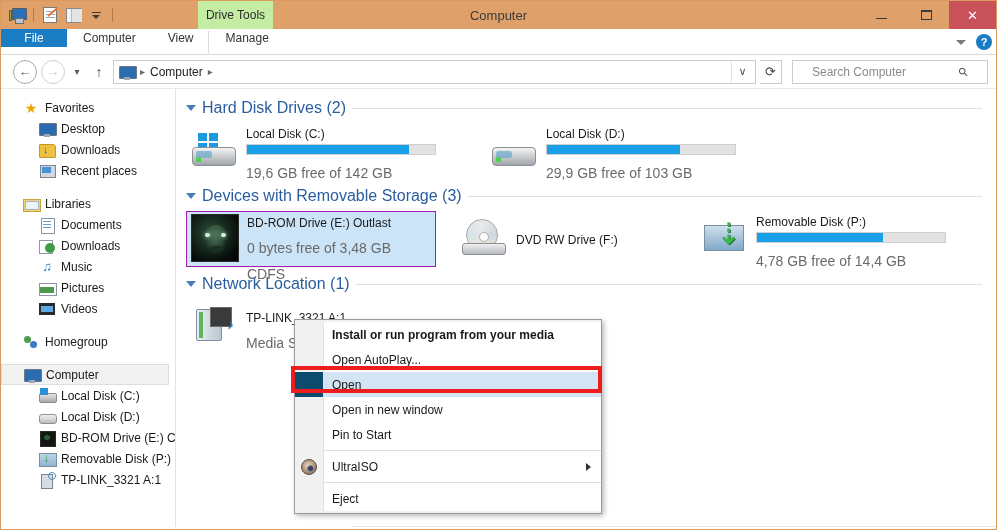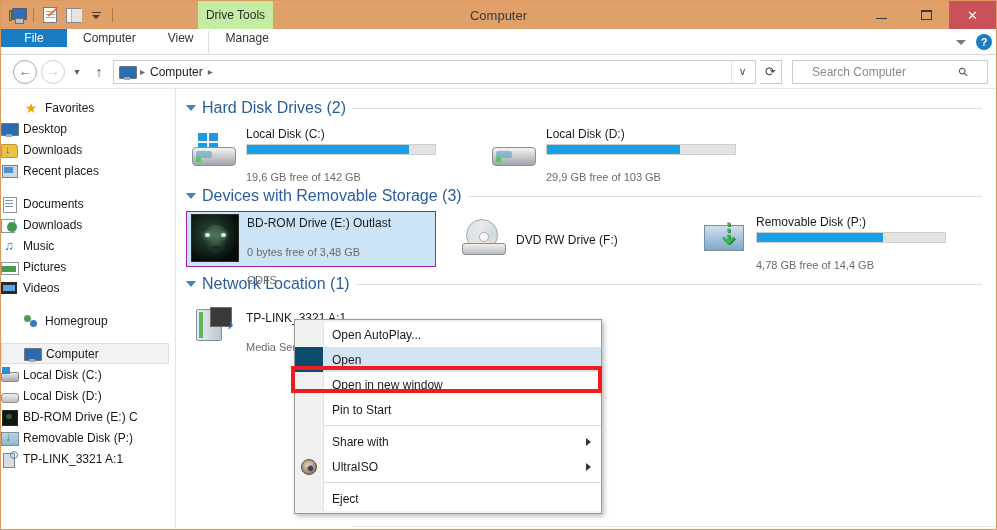--- a/index.html
+++ b/index.html
@@ -211,21 +211,21 @@
     border-right: 1px solid #e3e3e3;
     padding-top: 8px;
     font-size: 12px;
     overflow: hidden;
   }
   .nav-item {
     height: 21px; display: flex; align-items: center;
     gap: 6px; color: #1a1a1a; white-space: nowrap;
   }
   .nav-lvl0 { padding-left: 22px; }
-  .nav-lvl1 { }
+  .nav-lvl1 { padding-left: 38px; }
   .nav-item.selected {
     background: #f2f2f2; border: 1px solid #dedede;
     margin-right: 6px;
   }
   .nav-gap { height: 12px; }
   .navico { width: 16px; height: 16px; position: relative; flex: none; }
 
   
   .i-star { color:#f0a500; font-size:14px; line-height:16px; text-align:center;}
   .i-desktop::before{content:"";position:absolute;left:0;top:2px;width:16px;height:11px;background:#2b6cb0;border:1px solid #6b7785;border-radius:1px;}
@@ -281,21 +281,21 @@
   .tile {
     width: 255px; height: 56px;
     display: flex; align-items: flex-start; gap: 8px;
     padding: 2px 4px;
     position: relative;
   }
   .tile.selected { background: #cce4f7; border: 1px solid #a21caf; }
   .tile-icon { width: 48px; height: 48px; flex: none; position: relative; }
   .tile-body { padding-top: 2px; min-width: 0; }
   .tile-name { font-size: 12px; color: #1a1a1a; white-space: nowrap; }
-  .tile-sub { font-size: 11px; color: #6a6a6a; white-space: nowrap; margin-top: 16px; }
+  .tile-sub { font-size: 14px; color: #6a6a6a; white-space: nowrap; margin-top: 10px; }
   .bar {
     width: 190px; height: 11px; background: #e2e2e2;
     border: 1px solid #cfcfcf; margin: 3px 0 2px 0; position: relative;
   }
   .bar > span { display: block; height: 100%; background: #19a0e8; }
 
   
   .big-hdd { position:relative; width:48px; height:48px; }
   .big-hdd .box {
     position:absolute; left:2px; top:22px; width:44px; height:19px;
@@ -570,20 +570,24 @@
         <span class="navico i-dl"></span>
         <span>Downloads</span>
       </div>
       <div class="nav-item nav-lvl1">
         <span class="navico i-recent"></span>
         <span>Recent places</span>
       </div>
 
       <div class="nav-gap"></div>
 
+      <div class="nav-item nav-lvl0">
+        <span class="navico i-lib"></span>
+        <span>Libraries</span>
+      </div>
       <div class="nav-item nav-lvl1">
         <span class="navico i-doc"></span>
         <span>Documents</span>
       </div>
       <div class="nav-item nav-lvl1">
         <span class="navico i-dl2"></span>
         <span>Downloads</span>
       </div>
       <div class="nav-item nav-lvl1">
         <span class="navico i-music">♫</span>
@@ -734,20 +738,26 @@
             <div class="tile-sub">Media Server</div>
           </div>
         </div>
       </div>
 
       <div class="bottom-rule"></div>
     </div>
 
     <div class="ctxmenu">
 
+      <div class="ctx-row bold">
+        <span class="ctx-gutter"></span>
+        <span class="ctx-body">
+          <span class="ctx-label">Install or run program from your media</span>
+        </span>
+      </div>
 
       <div class="ctx-row">
         <span class="ctx-gutter"></span>
         <span class="ctx-body">
           <span class="ctx-label">Open AutoPlay...</span>
         </span>
       </div>
 
       <div class="ctx-row hl">
         <span class="ctx-gutter"></span>
@@ -770,27 +780,20 @@
         </span>
       </div>
 
       <div class="ctx-sep-row">
         <span class="ctx-gutter"></span>
         <span class="ctx-body">
             <span class="ctx-sep-line"></span>
           </span>
       </div>
 
-      <div class="ctx-row">
-        <span class="ctx-gutter"></span>
-        <span class="ctx-body">
-          <span class="ctx-label">Share with</span>
-          <span class="ctx-arrow"></span>
-        </span>
-      </div>
 
       <div class="ctx-row">
         <span class="ctx-gutter">
           <span class="ico-ultraiso"></span>
         </span>
         <span class="ctx-body">
           <span class="ctx-label">UltraISO</span>
           <span class="ctx-arrow"></span>
         </span>
       </div>

